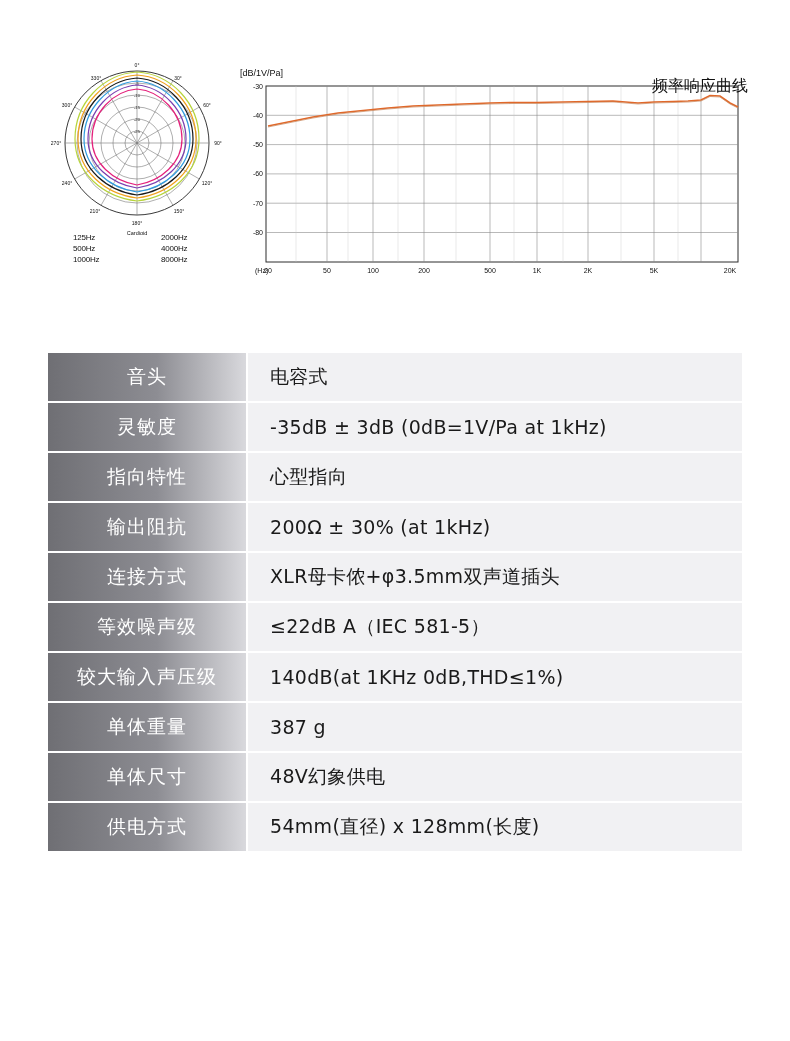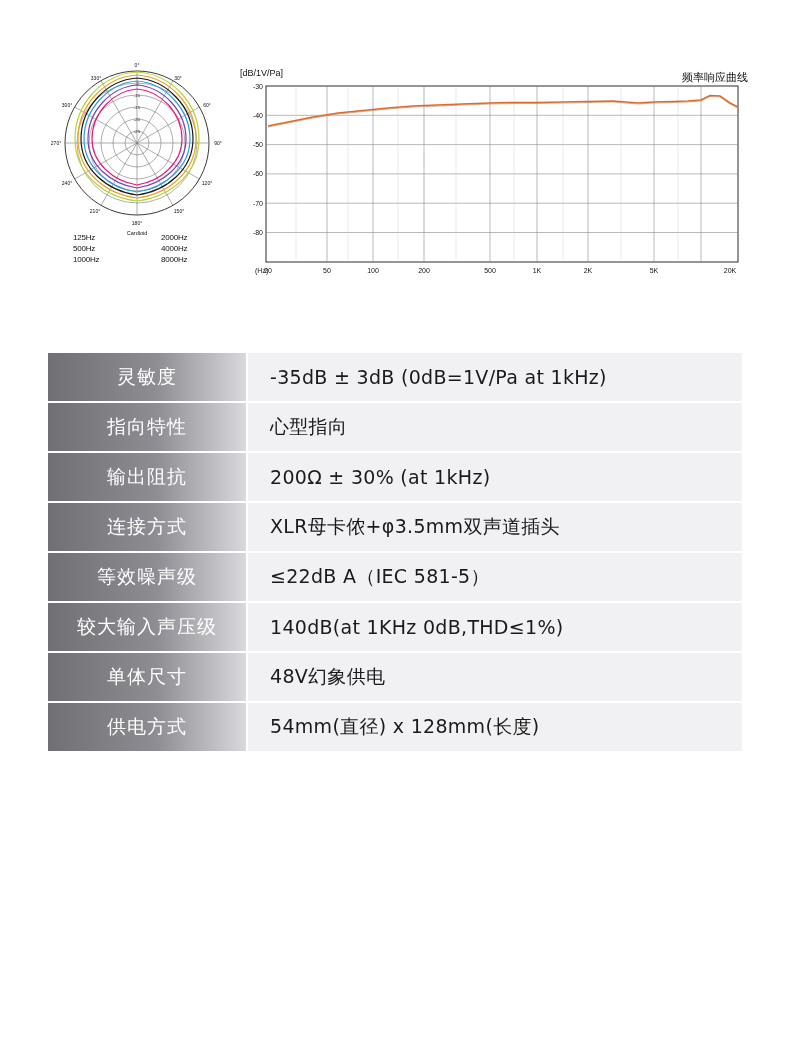--- a/index.html
+++ b/index.html
@@ -73,22 +73,22 @@
   .freq-wrap {
     position: absolute;
     left: 238px;
     top: 62px;
     width: 512px;
     height: 230px;
   }
   .freq-title {
     position: absolute;
     right: 2px;
-    top: 8px;
-    font-size: 11px;
+    top: 14px;
+    font-size: 16px;
     color: #111;
     font-weight: normal;
   }
   .freq-unit {
     position: absolute;
     left: 2px;
     top: 6px;
     font-size: 9px;
     color: #111;
     text-align: right;
@@ -287,20 +287,24 @@
 
       <polyline fill="none" stroke="#c98a60" stroke-width="0.7" points="30,65 50,61 75,56 100,52 120,50 150,47 175,45 200,44 225,43 252,42 275,41.5 299,41.5 325,41 350,40.5 375,40 400,42 416,41 435,40.5 450,40 463,39 472,34.5 482,35 492,42 500,46"></polyline>
     </svg>
     <div class="freq-hz">(Hz)</div>
   </div>
 </div>
 
 <table class="spec-table">
   <tbody>
     <tr>
+      <td class="key">音头</td>
+      <td class="val">电容式</td>
+    </tr>
+    <tr>
       <td class="key">灵敏度</td>
       <td class="val">-35dB ± 3dB (0dB=1V/Pa at 1kHz)</td>
     </tr>
     <tr>
       <td class="key">指向特性</td>
       <td class="val">心型指向</td>
     </tr>
     <tr>
       <td class="key">输出阻抗</td>
       <td class="val">200Ω ± 30% (at 1kHz)</td>
@@ -311,20 +315,24 @@
     </tr>
     <tr>
       <td class="key">等效噪声级</td>
       <td class="val">≤22dB A（IEC 581-5）</td>
     </tr>
     <tr>
       <td class="key">较大输入声压级</td>
       <td class="val">140dB(at 1KHz 0dB,THD≤1%)</td>
     </tr>
     <tr>
+      <td class="key">单体重量</td>
+      <td class="val">387 g</td>
+    </tr>
+    <tr>
       <td class="key">单体尺寸</td>
       <td class="val">48V幻象供电</td>
     </tr>
     <tr>
       <td class="key">供电方式</td>
       <td class="val">54mm(直径) x 128mm(长度)</td>
     </tr>
   </tbody>
 </table>
 

